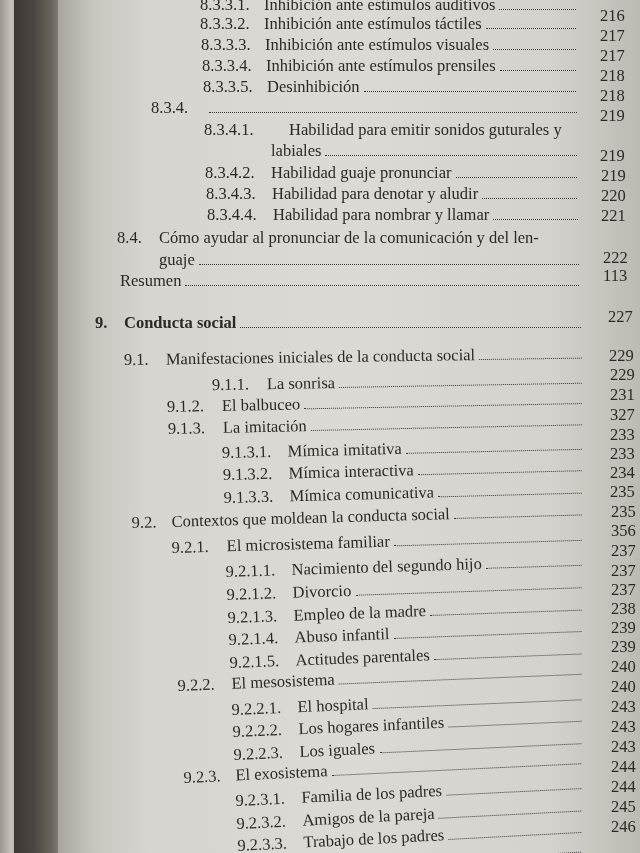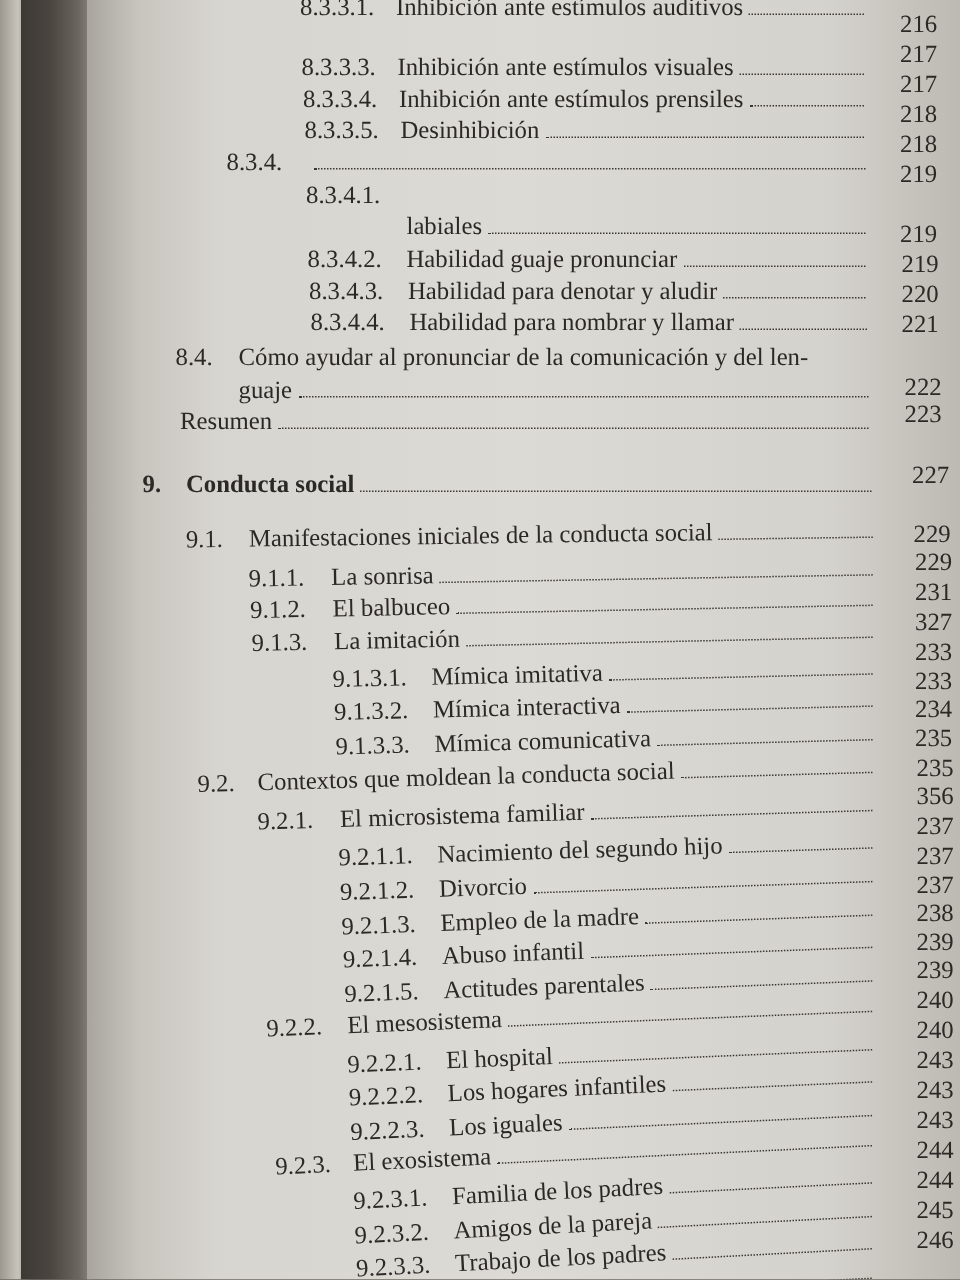--- a/index.html
+++ b/index.html
@@ -42,20 +42,25 @@
 
 <div class="toc">
 
   <div class="row" style="left:200px; top:-5px; width:380px;">
     <span class="num" style="width:64px;">8.3.3.1.</span>
     <span class="title">Inhibición ante estímulos auditivos</span>
     <span class="leader"></span>
   </div>
   <span class="row" style="left:600px; top:6px;">216</span>
 
+  <div class="row" style="left:200px; top:14px; width:380px;">
+    <span class="num" style="width:64px;">8.3.3.2.</span>
+    <span class="title">Inhibición ante estímulos táctiles</span>
+    <span class="leader"></span>
+  </div>
   <span class="row" style="left:600px; top:26px;">217</span>
 
   <div class="row" style="left:201px; top:35px; width:379px;">
     <span class="num" style="width:64px;">8.3.3.3.</span>
     <span class="title">Inhibición ante estímulos visuales</span>
     <span class="leader"></span>
   </div>
   <span class="row" style="left:600px; top:46px;">217</span>
 
   <div class="row" style="left:202px; top:56px; width:378px;">
@@ -73,20 +78,21 @@
   <span class="row" style="left:600px; top:86px;">218</span>
 
   <div class="row" style="left:151px; top:98px; width:430px;">
     <span class="num" style="width:54px;">8.3.4.</span>
     <span class="leader"></span>
   </div>
   <span class="row" style="left:600px; top:106px;">219</span>
 
   <div class="row" style="left:204px; top:120px; width:380px;gap:19px;">
     <span class="num" style="width:66px;">8.3.4.1.</span>
+    <span class="title">Habilidad para emitir sonidos guturales y</span>
   </div>
   <div class="row" style="left:271px; top:141px; width:310px;">
     <span class="title">labiales</span>
     <span class="leader"></span>
   </div>
   <span class="row" style="left:600px; top:146px;">219</span>
 
   <div class="row" style="left:205px; top:163px; width:376px;">
     <span class="num" style="width:66px;">8.3.4.2.</span>
     <span class="title">Habilidad guaje pronunciar</span>
@@ -115,38 +121,38 @@
   <div class="row" style="left:159px; top:250px; width:424px;">
     <span class="title">guaje</span>
     <span class="leader"></span>
   </div>
   <span class="row" style="left:603px; top:248px;">222</span>
 
   <div class="row" style="left:120px; top:271px; width:463px;">
     <span class="title">Resumen</span>
     <span class="leader"></span>
   </div>
-  <span class="row" style="left:603px; top:266px;">223</span>
+  <span class="row" style="left:603px; top:266px;">113</span>
 
   <div class="row bold" style="left:95px; top:313px; width:490px;">
     <span class="num" style="width:29px;">9.</span>
     <span class="title">Conducta social</span>
     <span class="leader"></span>
   </div>
   <span class="row" style="left:608px; top:307px;">227</span>
 
   <div class="row" style="left:124px; top:350px; width:462px; transform:rotate(-0.8deg);">
     <span class="num" style="width:42px;">9.1.</span>
     <span class="title">Manifestaciones iniciales de la conducta social</span>
     <span class="leader"></span>
   </div>
   <span class="row" style="left:609px; top:346px;">229</span>
 
   <div class="row" style="left:166px; top:376px; width:420px; transform:rotate(-1deg);">
-    <span class="num" style="width:55px;">9.1.1.</span>
+    <span class="num" style="width:55px;margin-left:46px;">9.1.1.</span>
     <span class="title">La sonrisa</span>
     <span class="leader"></span>
   </div>
   <span class="row" style="left:610px; top:365px;">229</span>
 
   <div class="row" style="left:167px; top:397px; width:419px; transform:rotate(-1.1deg);">
     <span class="num" style="width:55px;">9.1.2.</span>
     <span class="title">El balbuceo</span>
     <span class="leader"></span>
   </div>

